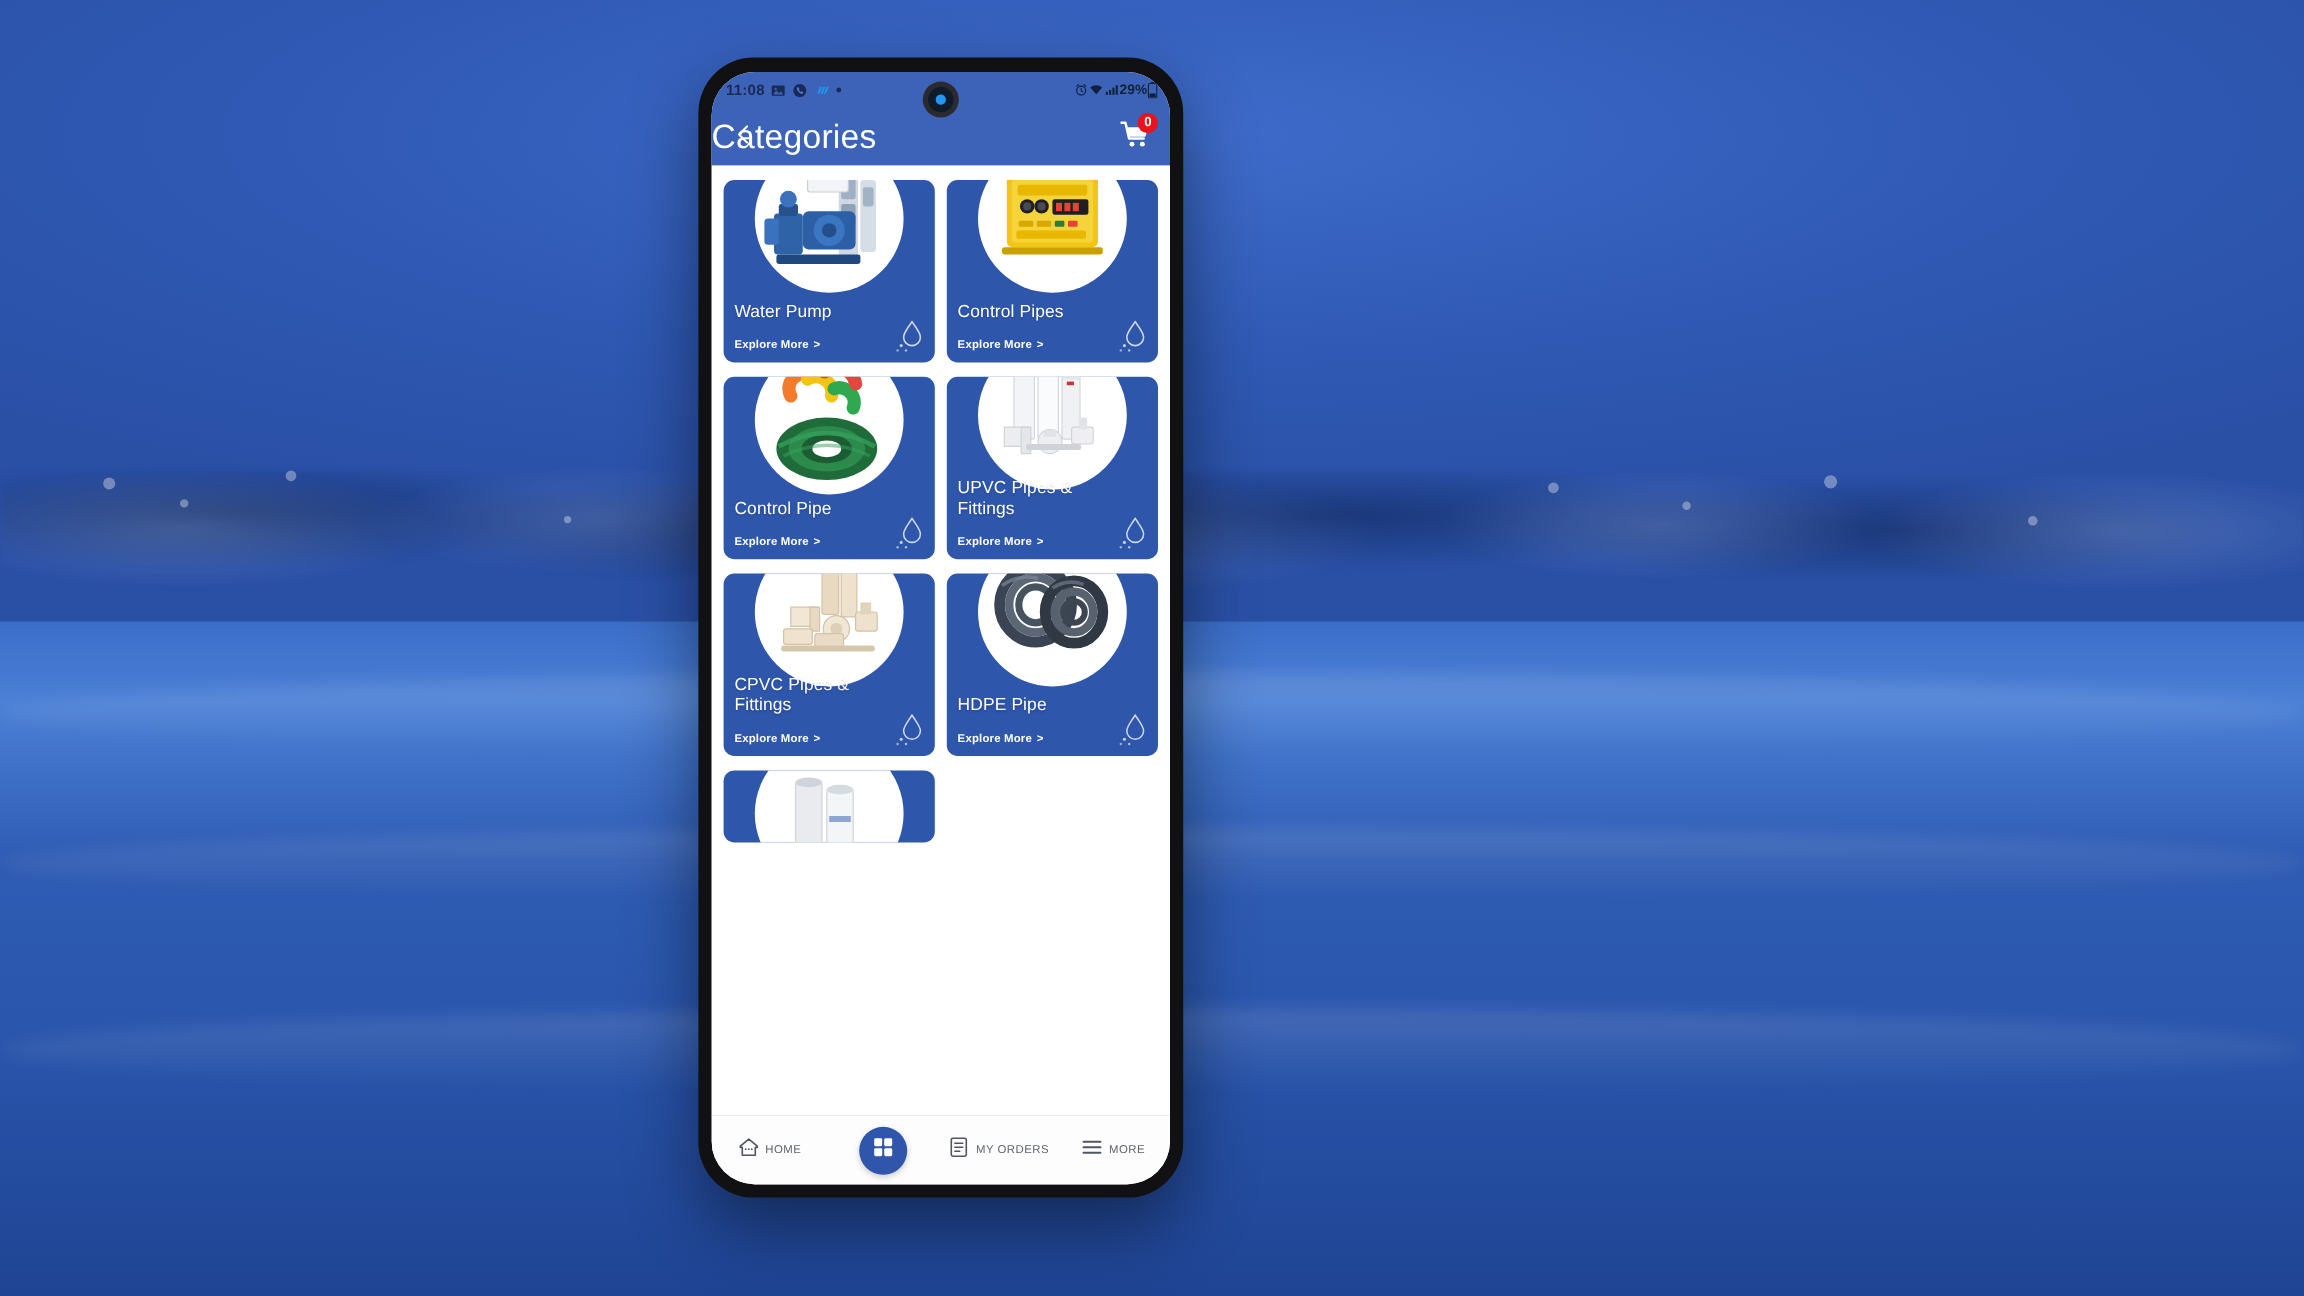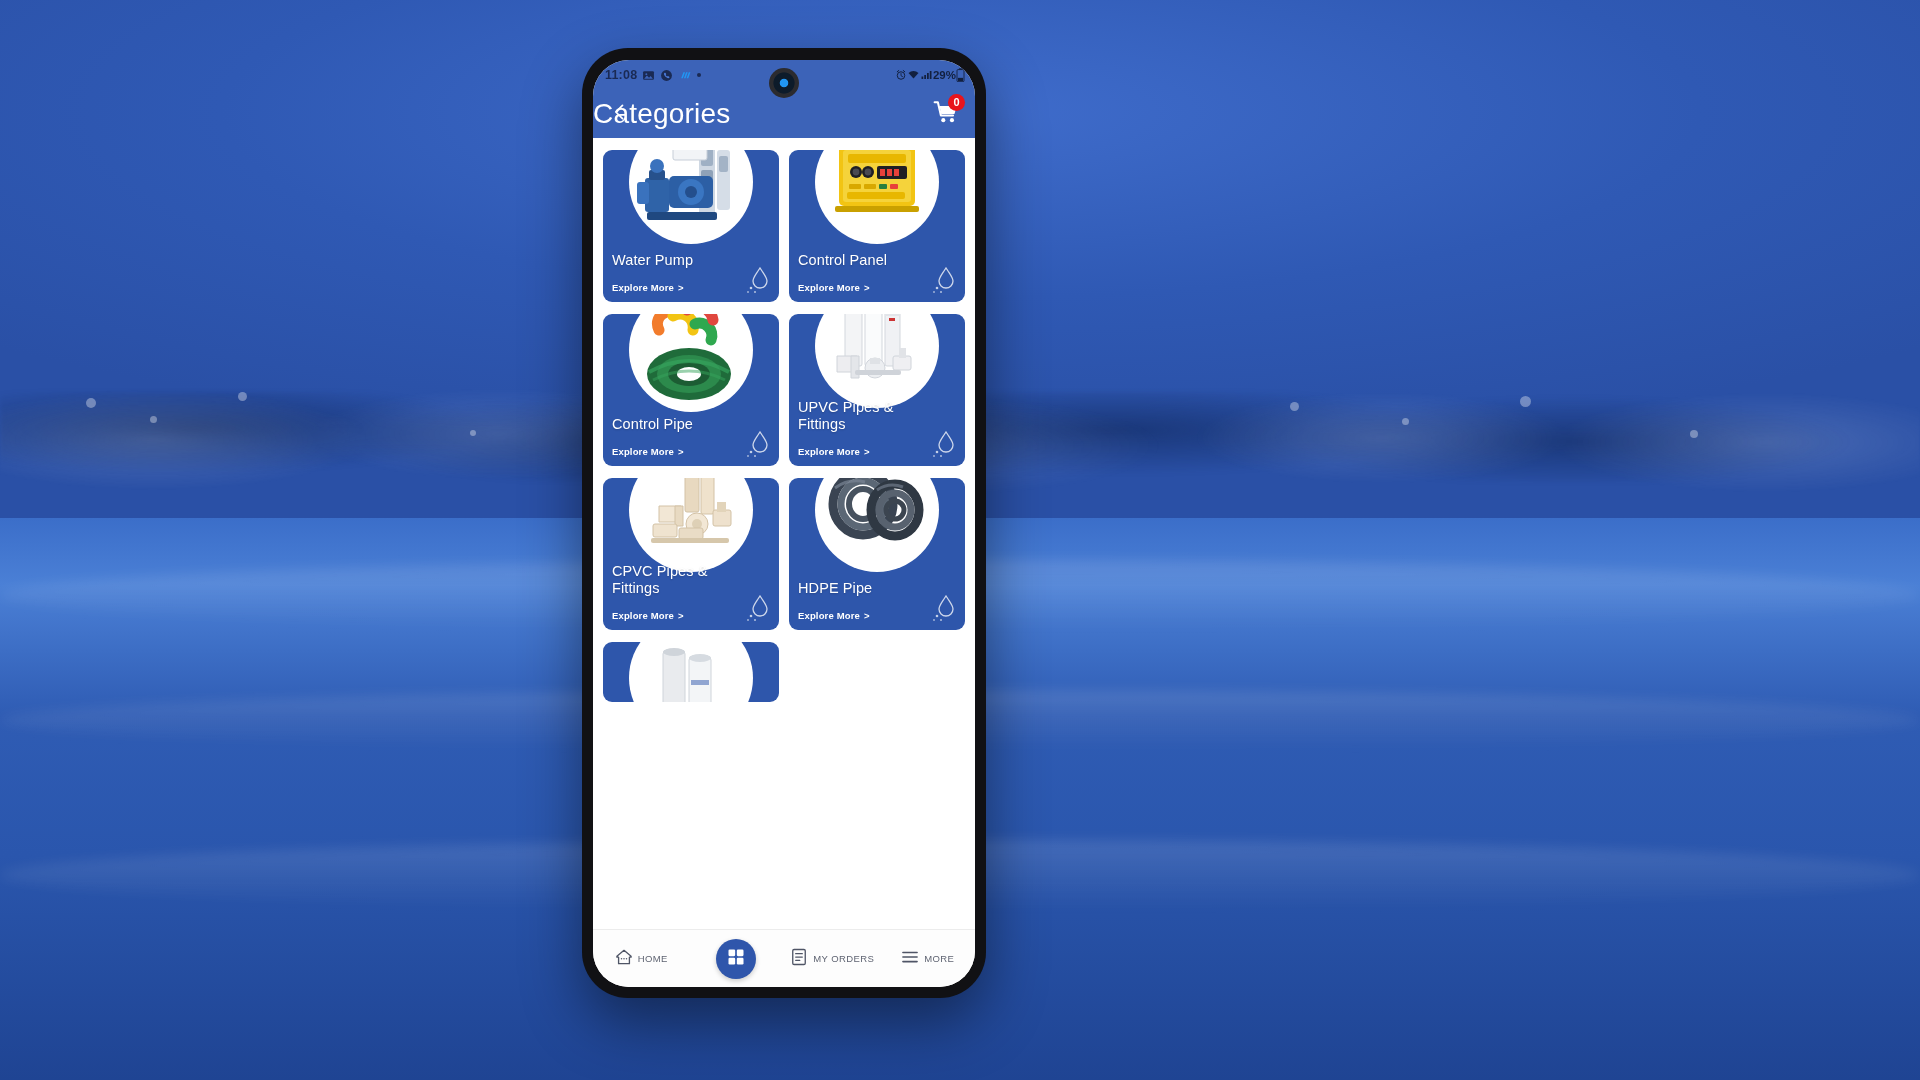--- a/index.html
+++ b/index.html
@@ -357,21 +357,21 @@
               <circle cx="53" cy="52" r="3.4" fill="#4a4a52"></circle>
               <rect x="34" y="64" width="12" height="5" rx="1" fill="#d8a800"></rect>
               <rect x="49" y="64" width="12" height="5" rx="1" fill="#d8a800"></rect>
               <rect x="64" y="64" width="8" height="5" rx="1" fill="#2a7f3e"></rect>
               <rect x="75" y="64" width="8" height="5" rx="1" fill="#e8413a"></rect>
               <rect x="32" y="72" width="58" height="7" rx="2" fill="#e8b700"></rect>
               <rect x="20" y="86" width="84" height="6" rx="2" fill="#c9a000"></rect>
             </svg>
           </div>
           <div class="card-text">
-            <div class="card-title">Control Panel</div>
+            <div class="card-title">Control Pipes</div>
             <div class="card-sub">
               <span>Explore More</span>
               <span>&gt;</span>
             </div>
           </div>
           <div class="card-drop">
             <svg viewBox="0 0 30 30">
                 <path d="M19 4c2 3 5 7 5 10a7 7 0 0 1-14 0c0-3 3-7 5-10l2-3z" fill="none" stroke="#ffffff" stroke-width="1.3" opacity=".85"></path>
                 <circle cx="8" cy="21" r="1.3" fill="#fff" opacity=".8"></circle>
                 <circle cx="12" cy="25" r="1" fill="#fff" opacity=".7"></circle>

